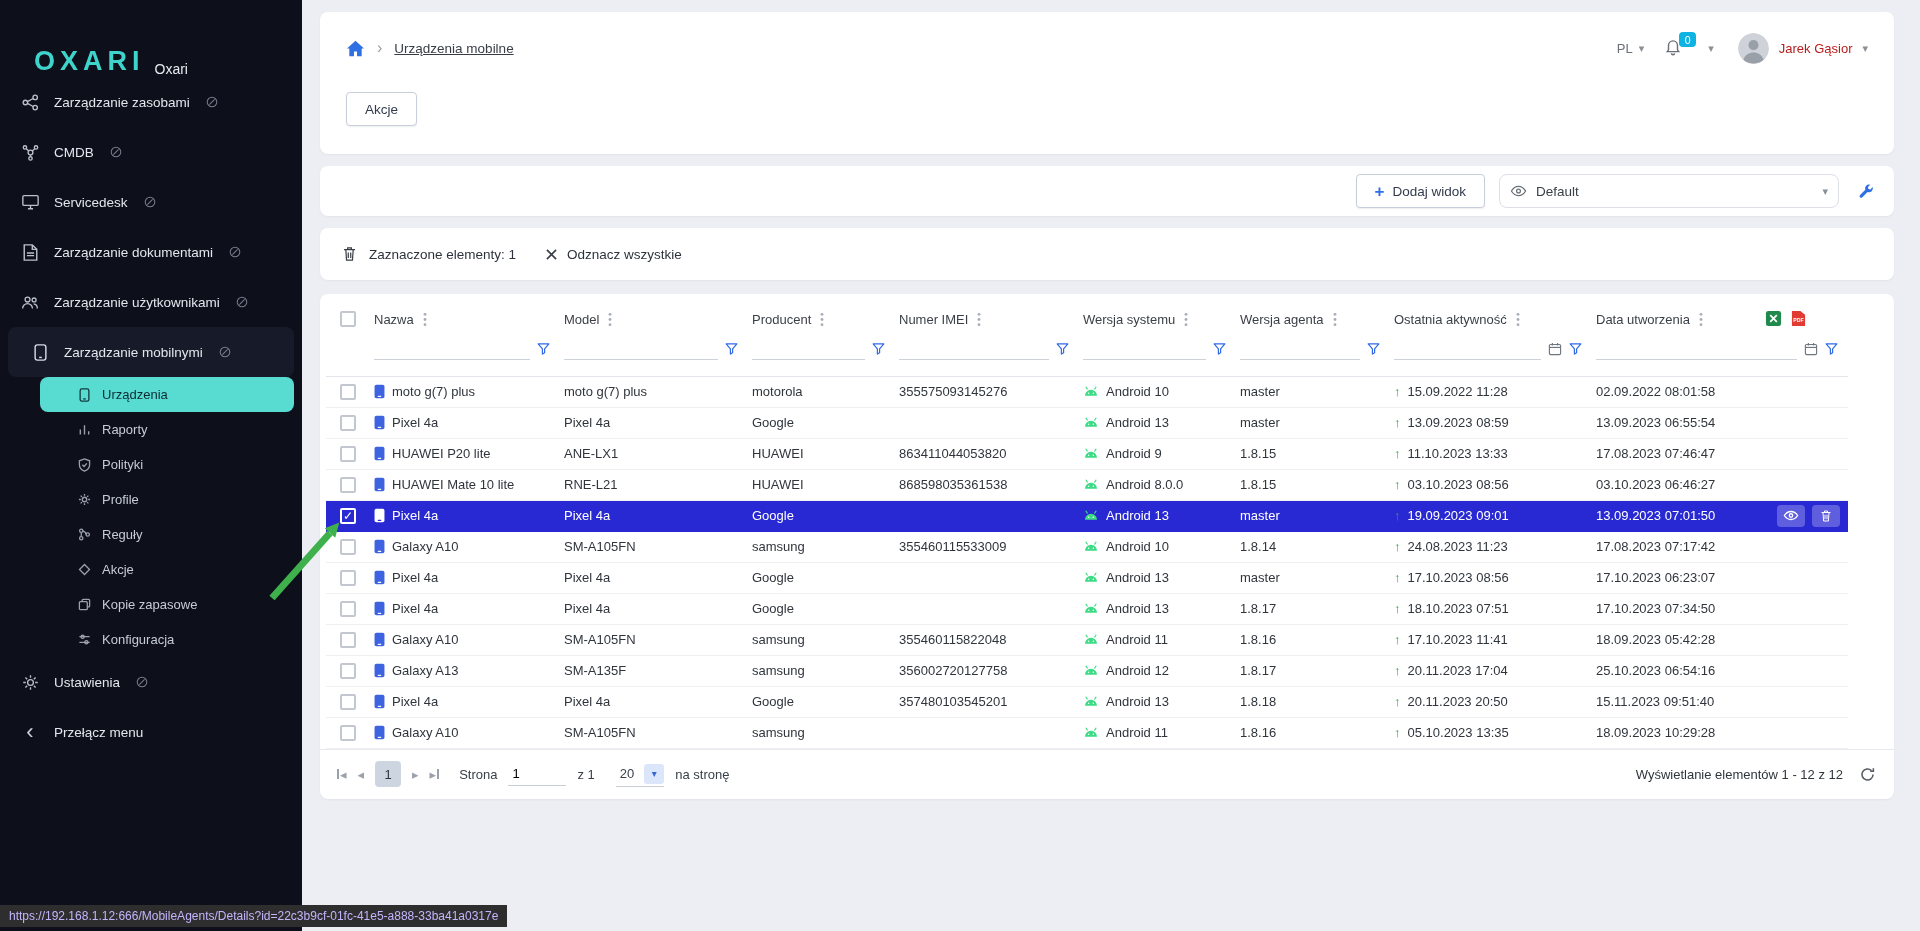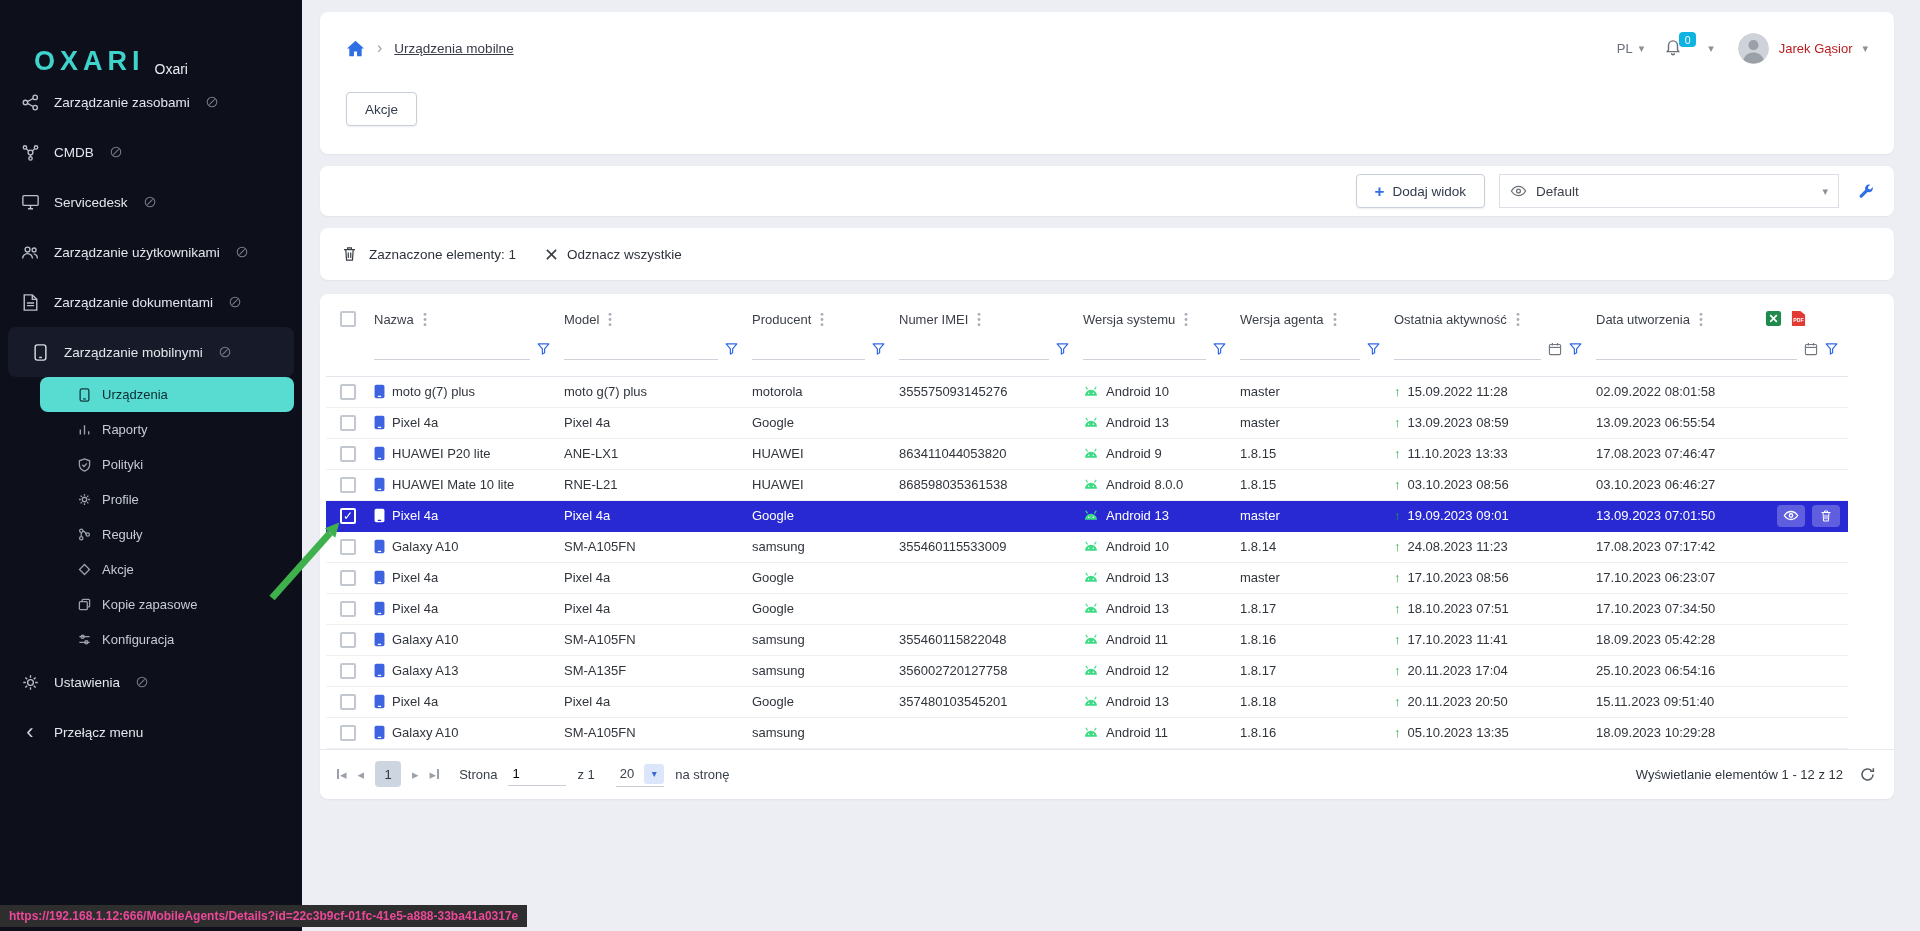--- a/index.html
+++ b/index.html
@@ -37,21 +37,21 @@
   .lang { display:flex; align-items:center; gap:6px; cursor:pointer; }
   .bell-wrap { position:relative; display:flex; margin:0 6px 0 10px; cursor:pointer; }
   .badge { position:absolute; top:-5px; right:-14px; min-width:17px; height:15px; background:#0fb3e2; color:#fff; font-size:10.5px; border-radius:4px; display:flex; align-items:center; justify-content:center; padding:0 4px; }
   .avatar { width:31px; height:31px; border-radius:50%; overflow:hidden; display:flex; margin-left:14px; cursor:pointer; }
   .uname { color:#b91c1c; }
   .actions-row { padding-top:8px; }
   .btn-light { display:inline-flex; align-items:center; gap:8px; height:34px; padding:0 18px; background:#fff; border:1px solid #c9cedb; border-radius:4px; font-size:13.5px; color:#323a4d; cursor:pointer; box-shadow:0 1px 2px rgba(0,0,0,.07); font-family:inherit; }
 
   .toolbar-card { margin-top:12px; height:50px; display:flex; align-items:center; justify-content:flex-end; gap:14px; padding:0 16px; }
   .plus { color:#2f6fe4; font-size:17px; font-weight:bold; line-height:1; }
-  .view-select { width:340px; height:34px; display:flex; align-items:center; gap:9px; padding:0 10px; border:1px solid #dcdfe6; border-radius:0; font-size:13.5px; color:#3a3f47; cursor:pointer; }
+  .view-select { width:340px; height:34px; display:flex; align-items:center; gap:9px; padding:0 10px; border:1px solid #dcdfe6; border-radius:8px; font-size:13.5px; color:#3a3f47; cursor:pointer; }
   .view-select .caret { margin-left:auto; }
   .icon-btn { background:none; border:none; cursor:pointer; display:flex; align-items:center; padding:4px; }
 
   .selection-card { margin-top:12px; height:52px; display:flex; align-items:center; gap:12px; padding:0 22px; font-size:13.5px; font-weight:500; color:#2e333b; }
   .deselect-group { display:flex; align-items:center; gap:10px; margin-left:18px; cursor:pointer; }
 
   
   .table-card { margin-top:14px; position:relative; padding:8px 0 0 0; }
   .export-icons { position:absolute; top:16px; right:88px; display:flex; gap:9px; }
   .export-icons span { cursor:pointer; display:flex; }
@@ -83,21 +83,21 @@
   .pg-page { width:26px; height:26px; border-radius:4px; background:#cdd5e0; color:#2f3640; display:flex; align-items:center; justify-content:center; cursor:pointer; font-weight:500; }
   .pg-input { width:58px; height:24px; border:none; border-bottom:1px solid #c9cdd5; background:transparent; font-size:13px; font-family:inherit; padding:0 4px; outline:none; }
   .size-select { display:flex; align-items:center; border-bottom:1px solid #c9cdd5; height:26px; cursor:pointer; }
   .size-select .val { padding:0 10px 0 4px; }
   .size-caret { width:20px; height:20px; background:#dce6fb; border-radius:3px; display:flex; align-items:center; justify-content:center; color:#3b66d6; font-size:10px; }
   .pg-summary { margin-left:auto; display:flex; align-items:center; gap:16px; color:#2f353d; }
   .refresh { cursor:pointer; display:flex; }
 
   
   .annotation-arrow { position:absolute; left:258px; top:495px; z-index:30; pointer-events:none; }
-  .status-bar { position:absolute; left:0; bottom:4px; z-index:40; background:#2e2e2e; color:#ec4899; font-size:12px; padding:4px 9px; white-space:nowrap;font-weight:bold; }
+  .status-bar { position:absolute; left:0; bottom:4px; z-index:40; background:#2e2e2e; color:#c4b5fd; font-size:12px; padding:4px 9px; white-space:nowrap; }
 </style>
 </head>
 <body>
 
 <div class="app">
 
   <aside class="sidebar">
     <div class="logo-row">
       <span class="logo-oxari">OXARI</span>
       <span class="logo-sub">Oxari</span>
@@ -151,45 +151,45 @@
       <span class="nav-badge">
           <svg width="12" height="12" viewBox="0 0 14 14" fill="none" stroke="#8a91a0" stroke-width="1.2">
             <circle cx="7" cy="7" r="5.6"></circle>
             <path d="M4 10 10 4"></path>
           </svg>
         </span>
     </div>
 
     <div class="nav-item">
       <span class="nav-icon">
+          <svg width="15" height="17" viewBox="0 0 16 19" fill="none" stroke="#b9c0cc" stroke-width="1.6">
+            <path d="M1 1h9l5 5v12H1z"></path>
+            <path d="M10 1v5h5"></path>
+            <path d="M4 10h8M4 13h8"></path>
+          </svg>
+        </span>
+      <span>Zarządzanie dokumentami</span>
+      <span class="nav-badge">
+          <svg width="12" height="12" viewBox="0 0 14 14" fill="none" stroke="#8a91a0" stroke-width="1.2">
+            <circle cx="7" cy="7" r="5.6"></circle>
+            <path d="M4 10 10 4"></path>
+          </svg>
+        </span>
+    </div>
+
+    <div class="nav-item">
+      <span class="nav-icon">
           <svg width="18" height="16" viewBox="0 0 22 18" fill="none" stroke="#b9c0cc" stroke-width="1.6">
             <circle cx="8" cy="6" r="3"></circle>
             <path d="M2 17c0-3.3 2.7-6 6-6s6 2.7 6 6"></path>
             <circle cx="16" cy="6.5" r="2.4"></circle>
             <path d="M15.5 11.2c2.7.3 4.5 2.4 4.5 5.8"></path>
           </svg>
         </span>
       <span>Zarządzanie użytkownikami</span>
-      <span class="nav-badge">
-          <svg width="12" height="12" viewBox="0 0 14 14" fill="none" stroke="#8a91a0" stroke-width="1.2">
-            <circle cx="7" cy="7" r="5.6"></circle>
-            <path d="M4 10 10 4"></path>
-          </svg>
-        </span>
-    </div>
-
-    <div class="nav-item">
-      <span class="nav-icon">
-          <svg width="15" height="17" viewBox="0 0 16 19" fill="none" stroke="#b9c0cc" stroke-width="1.6">
-            <path d="M1 1h9l5 5v12H1z"></path>
-            <path d="M10 1v5h5"></path>
-            <path d="M4 10h8M4 13h8"></path>
-          </svg>
-        </span>
-      <span>Zarządzanie dokumentami</span>
       <span class="nav-badge">
           <svg width="12" height="12" viewBox="0 0 14 14" fill="none" stroke="#8a91a0" stroke-width="1.2">
             <circle cx="7" cy="7" r="5.6"></circle>
             <path d="M4 10 10 4"></path>
           </svg>
         </span>
     </div>
 
     <div class="nav-item active-parent">
       <span class="nav-icon">

